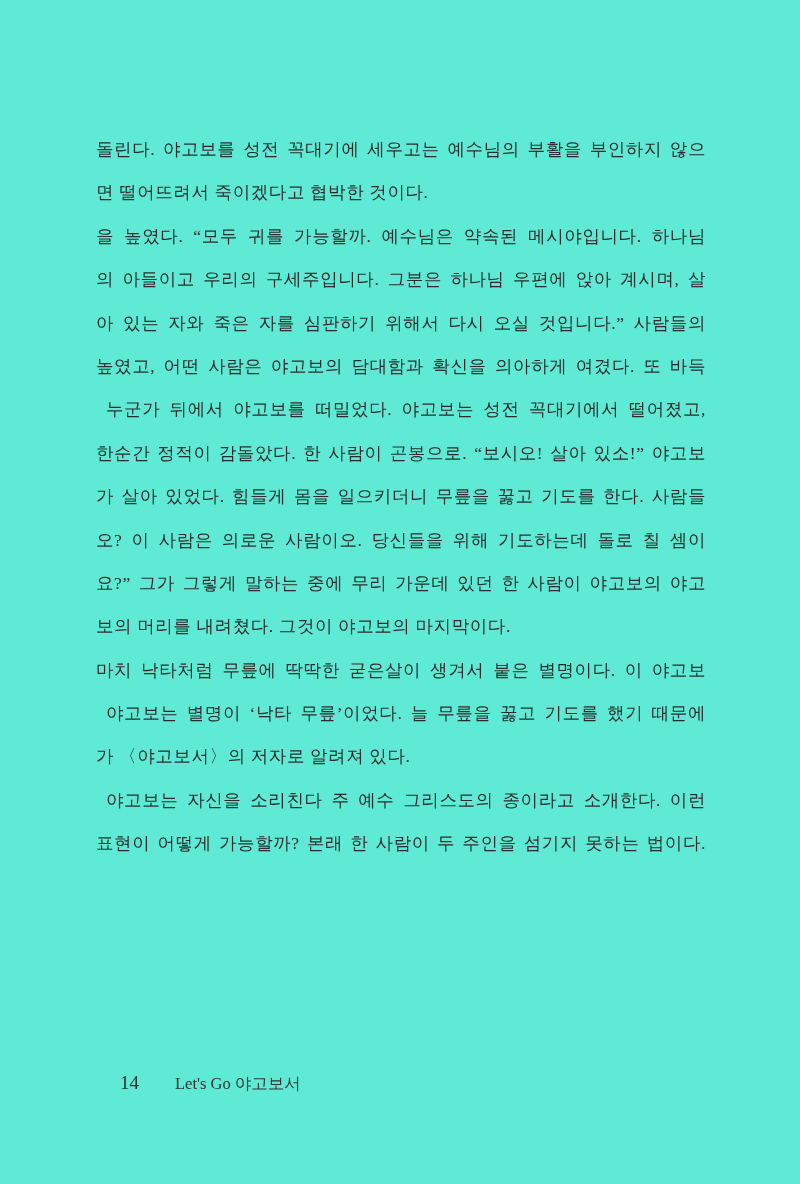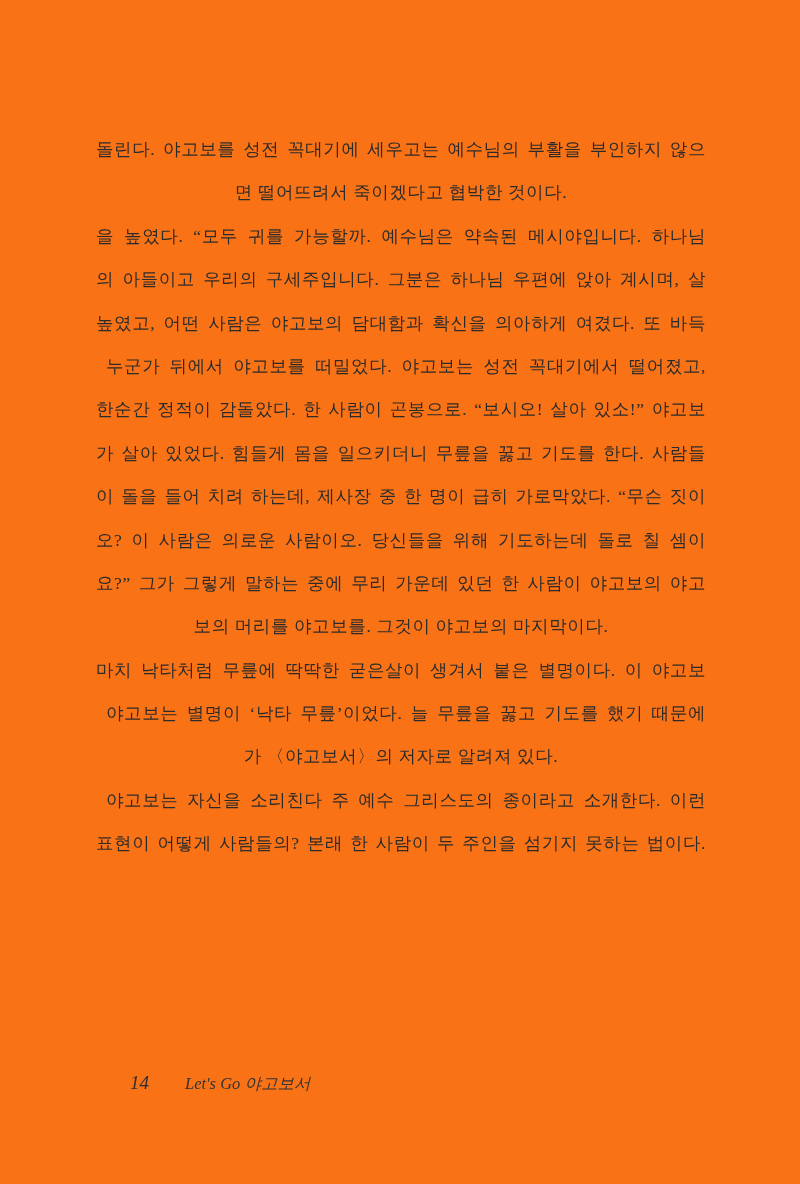--- a/index.html
+++ b/index.html
@@ -4,21 +4,21 @@
 <style>
   html, body {
     margin: 0;
     padding: 0;
     background: #ffffff;
   }
   .page {
     position: relative;
     width: 800px;
     height: 1184px;
-    background: #f97316;
+    background: #5eead4;
     overflow: hidden;
     font-family: "Liberation Serif", "DejaVu Serif", serif;
     color: #2b2b2b;
   }
   .body-text {
     position: absolute;
     left: 96px;
     top: 128px;
     width: 610px;
   }
@@ -32,34 +32,33 @@
     white-space: nowrap;
   }
   
   .ln.j {
     white-space: normal;
     text-align: justify;
     text-align-last: justify;
   }
   
   .ln.s {
-    text-align: center;
+    text-align: left;
   }
   
   .ln.i {
     padding-left: 10px;
   }
   .footer {
     position: absolute;
-    left: 114px;
+    left: 104px;
     top: 1068px;
     width: 610px;
     height: 30px;
     line-height: 30px;
-    font-style: italic;
   }
   .page-number {
     display: inline-block;
     margin-left: 16px;
     font-size: 19px;
     color: #2e2e2e;
   }
   .running-title {
     display: inline-block;
     margin-left: 32px;
@@ -70,33 +69,33 @@
 </head>
 <body>
 
 <div class="page">
 
   <div class="body-text">
     <div class="ln j">돌린다. 야고보를 성전 꼭대기에 세우고는 예수님의 부활을 부인하지 않으</div>
     <div class="ln s">면 떨어뜨려서 죽이겠다고 협박한 것이다.</div>
     <div class="ln j">을 높였다. “모두 귀를 가능할까. 예수님은 약속된 메시야입니다. 하나님</div>
     <div class="ln j">의 아들이고 우리의 구세주입니다. 그분은 하나님 우편에 앉아 계시며, 살</div>
+    <div class="ln j">아 있는 자와 죽은 자를 심판하기 위해서 다시 오실 것입니다.” 사람들의</div>
     <div class="ln j">높였고, 어떤 사람은 야고보의 담대함과 확신을 의아하게 여겼다. 또 바득</div>
     <div class="ln j i">누군가 뒤에서 야고보를 떠밀었다. 야고보는 성전 꼭대기에서 떨어졌고,</div>
     <div class="ln j">한순간 정적이 감돌았다. 한 사람이 곤봉으로. “보시오! 살아 있소!” 야고보</div>
     <div class="ln j">가 살아 있었다. 힘들게 몸을 일으키더니 무릎을 꿇고 기도를 한다. 사람들</div>
-    <div class="ln j">이 돌을 들어 치려 하는데, 제사장 중 한 명이 급히 가로막았다. “무슨 짓이</div>
     <div class="ln j">오? 이 사람은 의로운 사람이오. 당신들을 위해 기도하는데 돌로 칠 셈이</div>
     <div class="ln j">요?” 그가 그렇게 말하는 중에 무리 가운데 있던 한 사람이 야고보의 야고</div>
-    <div class="ln s">보의 머리를 야고보를. 그것이 야고보의 마지막이다.</div>
+    <div class="ln s">보의 머리를 내려쳤다. 그것이 야고보의 마지막이다.</div>
     <div class="ln j">마치 낙타처럼 무릎에 딱딱한 굳은살이 생겨서 붙은 별명이다. 이 야고보</div>
     <div class="ln j i">야고보는 별명이 ‘낙타 무릎’이었다. 늘 무릎을 꿇고 기도를 했기 때문에</div>
     <div class="ln s">가 〈야고보서〉의 저자로 알려져 있다.</div>
     <div class="ln j i">야고보는 자신을 소리친다 주 예수 그리스도의 종이라고 소개한다. 이런</div>
-    <div class="ln j">표현이 어떻게 사람들의? 본래 한 사람이 두 주인을 섬기지 못하는 법이다.</div>
+    <div class="ln j">표현이 어떻게 가능할까? 본래 한 사람이 두 주인을 섬기지 못하는 법이다.</div>
   </div>
 
   <div class="footer">
     <span class="page-number">14</span>
     <span class="running-title">Let's Go 야고보서</span>
   </div>
 
 </div>
 
 </body></html>

